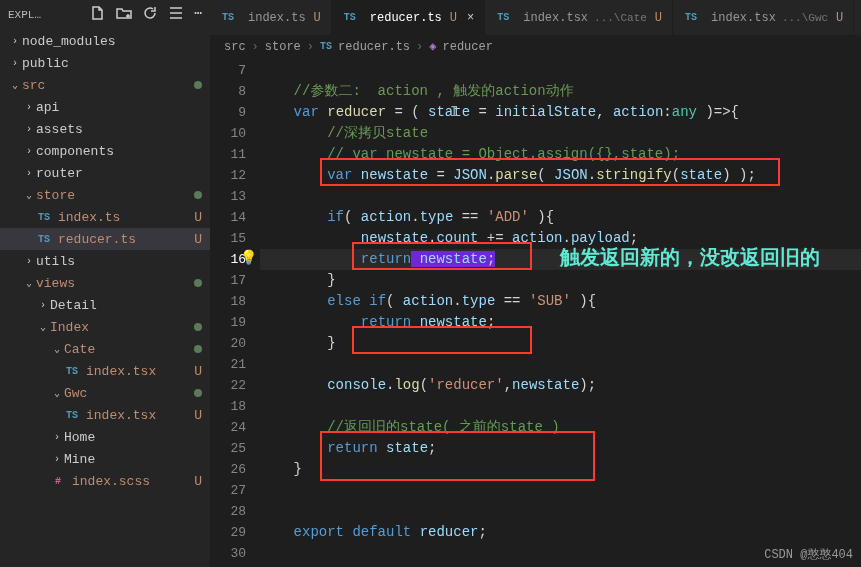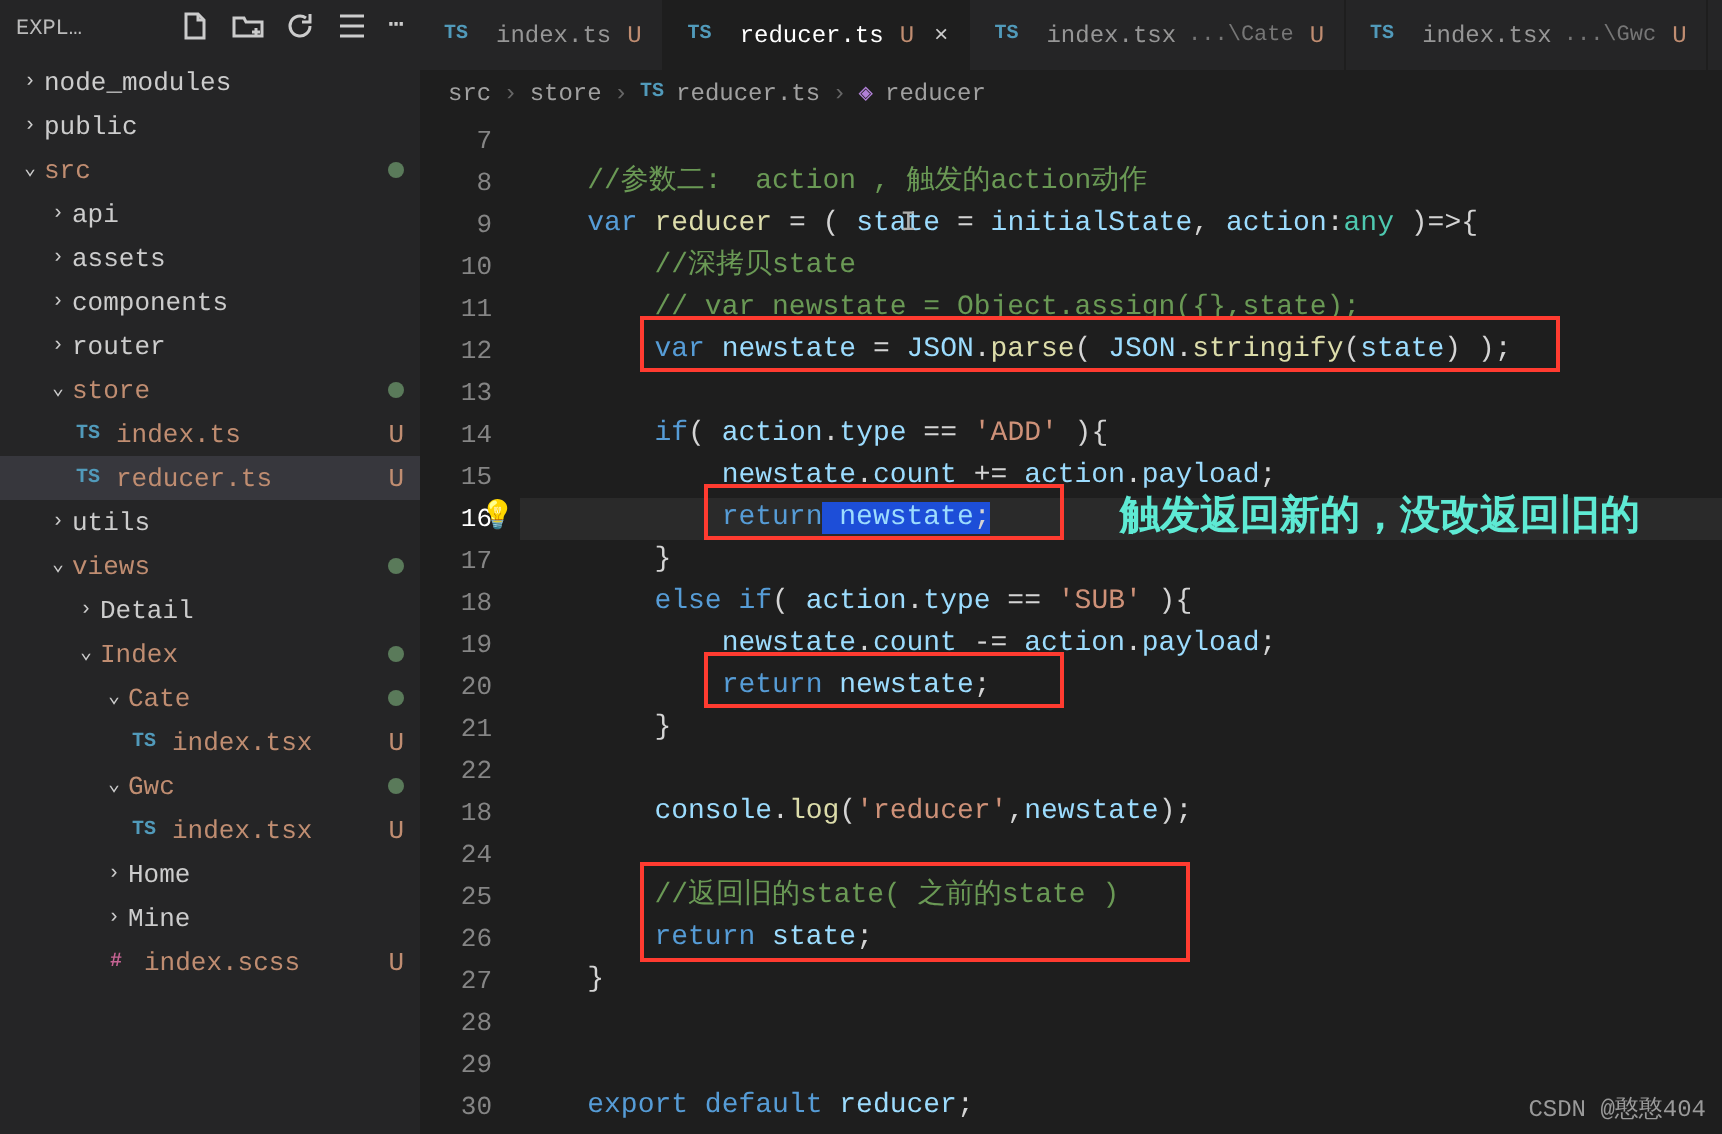--- a/index.html
+++ b/index.html
@@ -240,24 +240,23 @@
     <div class="code">
       <div class="line"> </div>
       <div class="line">    <span class="c-com">//参数二:  action , 触发的action动作</span></div>
       <div class="line">    <span class="c-key">var</span><span class="c-fn"> reducer </span><span class="c-pun">= ( </span><span class="c-var">state</span><span class="c-pun"> = </span><span class="c-var">initialState</span><span class="c-pun">, </span><span class="c-var">action</span><span class="c-pun">:</span><span class="c-typ">any</span><span class="c-pun"> )=&gt;{</span></div>
       <div class="line">        <span class="c-com">//深拷贝state</span></div>
       <div class="line">        <span class="c-com">// var newstate = Object.assign({},state);</span></div>
       <div class="line">        <span class="c-key">var</span><span class="c-var"> newstate </span><span class="c-pun">= </span><span class="c-var">JSON</span><span class="c-pun">.</span><span class="c-fn">parse</span><span class="c-pun">( </span><span class="c-var">JSON</span><span class="c-pun">.</span><span class="c-fn">stringify</span><span class="c-pun">(</span><span class="c-var">state</span><span class="c-pun">) );</span></div>
       <div class="line"> </div>
       <div class="line">        <span class="c-key">if</span><span class="c-pun">( </span><span class="c-var">action</span><span class="c-pun">.</span><span class="c-var">type</span><span class="c-pun"> == </span><span class="c-str">'ADD'</span><span class="c-pun"> ){</span></div>
       <div class="line">            <span class="c-var">newstate</span><span class="c-pun">.</span><span class="c-var">count</span><span class="c-pun"> += </span><span class="c-var">action</span><span class="c-pun">.</span><span class="c-var">payload</span><span class="c-pun">;</span></div>
-      <div class="line cur">            <span class="c-key">return</span><span style="background:#1d4ed8"><span class="c-var"> newstate</span><span class="c-pun">;</span></span></div>
+      <div class="line cur">            <span class="c-key">return</span><span style="background:#6d28d9"><span class="c-var"> newstate</span><span class="c-pun">;</span></span></div>
       <div class="line">        <span class="c-pun">}</span></div>
       <div class="line">        <span class="c-key">else if</span><span class="c-pun">( </span><span class="c-var">action</span><span class="c-pun">.</span><span class="c-var">type</span><span class="c-pun"> == </span><span class="c-str">'SUB'</span><span class="c-pun"> ){</span></div>
-      <div class="line">            <span class="c-var">newstate</span><span class="c-pun">.</span><span class="c-var">count</span><span class="c-pun"> -= </span><span class="c-var">action</span><span class="c-pun">.</span><span class="c-var">payload</span><span class="c-pun">;</span></div>
       <div class="line">            <span class="c-key">return</span><span class="c-var"> newstate</span><span class="c-pun">;</span></div>
       <div class="line">        <span class="c-pun">}</span></div>
       <div class="line"> </div>
       <div class="line">        <span class="c-var">console</span><span class="c-pun">.</span><span class="c-fn">log</span><span class="c-pun">(</span><span class="c-str">'reducer'</span><span class="c-pun">,</span><span class="c-var">newstate</span><span class="c-pun">);</span></div>
       <div class="line"> </div>
       <div class="line">        <span class="c-com">//返回旧的state( 之前的state )</span></div>
       <div class="line">        <span class="c-key">return</span><span class="c-var"> state</span><span class="c-pun">;</span></div>
       <div class="line">    <span class="c-pun">}</span></div>
       <div class="line"> </div>
       <div class="line"> </div>

